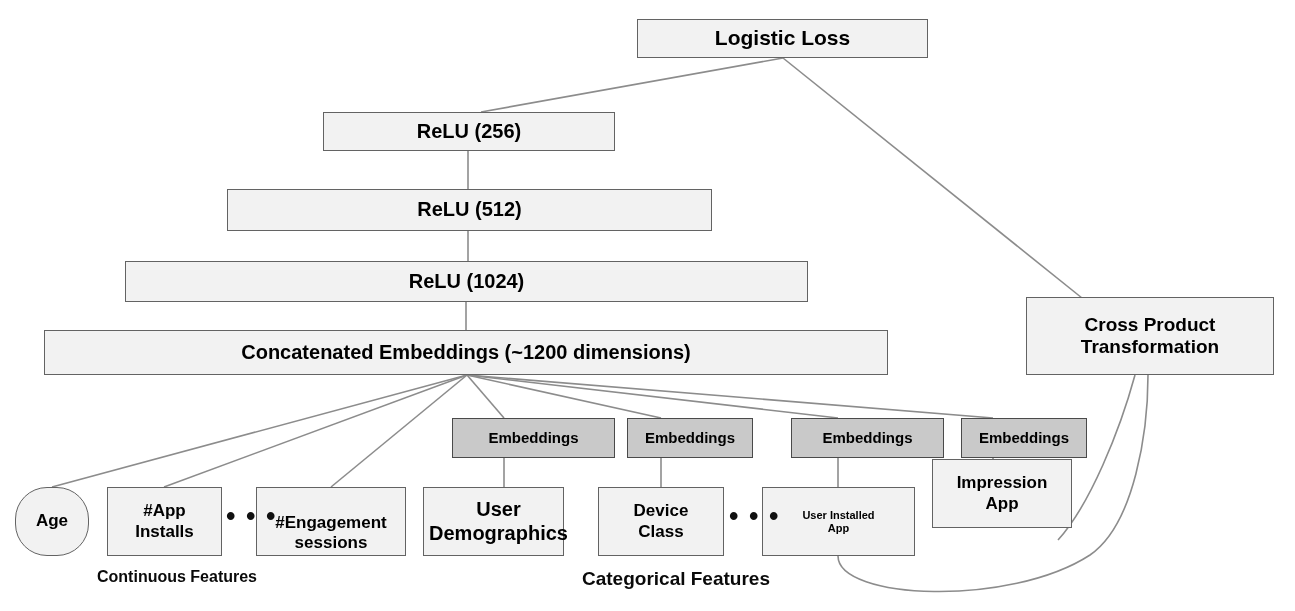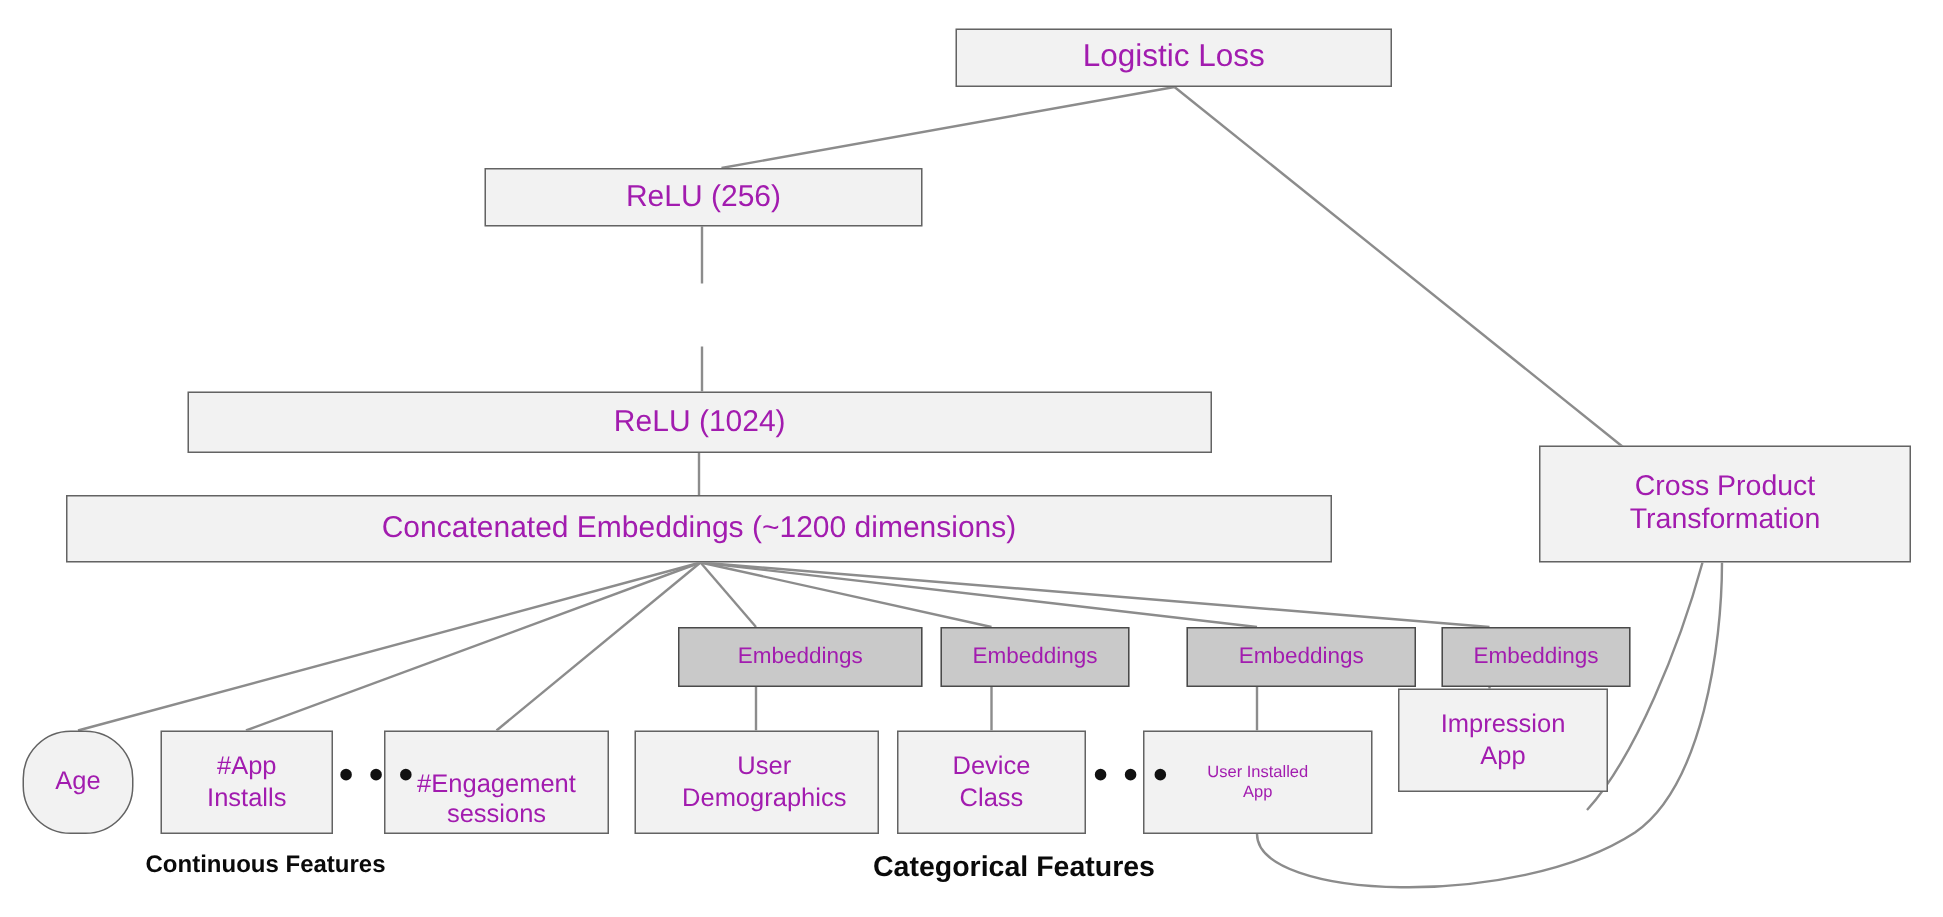--- a/index.html
+++ b/index.html
@@ -27,26 +27,27 @@
     height: 611px;
     pointer-events: none;
   }
   .node {
     position: absolute;
     box-sizing: border-box;
     display: flex;
     align-items: center;
     justify-content: center;
     text-align: center;
-    color: #a21caf;
+    color: #000000;
     background: #f2f2f2;
     border: 1.6px solid #636363;
     line-height: 1.18;
     padding: 2px 6px;
     z-index: 2;
+    font-weight: bold;
   }
   .node.shaded {
     background: #c9c9c9;
     border: 1.8px solid #4a4a4a;
     margin-left: 29px;
   }
   .node .lbl {
     display: block;
     white-space: pre-line;
   }
@@ -105,20 +106,23 @@
   </svg>
 
   <div class="node" style="left:637px; top:19px; width:291px; height:39px; font-size:21px;">
     <span class="lbl">Logistic Loss</span>
   </div>
 
   <div class="node" style="left:323px; top:112px; width:292px; height:39px; font-size:20px;">
     <span class="lbl">ReLU (256)</span>
   </div>
 
+  <div class="node" style="left:227px; top:189px; width:485px; height:42px; font-size:20px;">
+    <span class="lbl">ReLU (512)</span>
+  </div>
 
   <div class="node" style="left:125px; top:261px; width:683px; height:41px; font-size:20px;">
     <span class="lbl">ReLU (1024)</span>
   </div>
 
   <div class="node" style="left:44px; top:330px; width:844px; height:45px; font-size:20px;">
     <span class="lbl">Concatenated Embeddings (~1200 dimensions)</span>
   </div>
 
   <div class="node" style="left:1026px; top:297px; width:248px; height:78px; font-size:19px;">
@@ -151,21 +155,21 @@
 Installs</span>
   </div>
 
   <div class="ellipsis" style="left:226px; top:503px;">• • •</div>
 
   <div class="node" style="left:256px; top:487px; width:150px; height:69px; font-size:17px;align-items:flex-end;">
     <span class="lbl">#Engagement
 sessions</span>
   </div>
 
-  <div class="node" style="left:423px; top:487px; width:163px; height:69px; font-size:17px;padding-left:16px;">
+  <div class="node" style="left:423px; top:487px; width:141px; height:69px; font-size:20px;padding-left:16px;">
     <span class="lbl">User
 Demographics</span>
   </div>
 
   <div class="node" style="left:598px; top:487px; width:126px; height:69px; font-size:17px;">
     <span class="lbl">Device
 Class</span>
   </div>
 
   <div class="ellipsis" style="left:729px; top:503px;">• • •</div>

